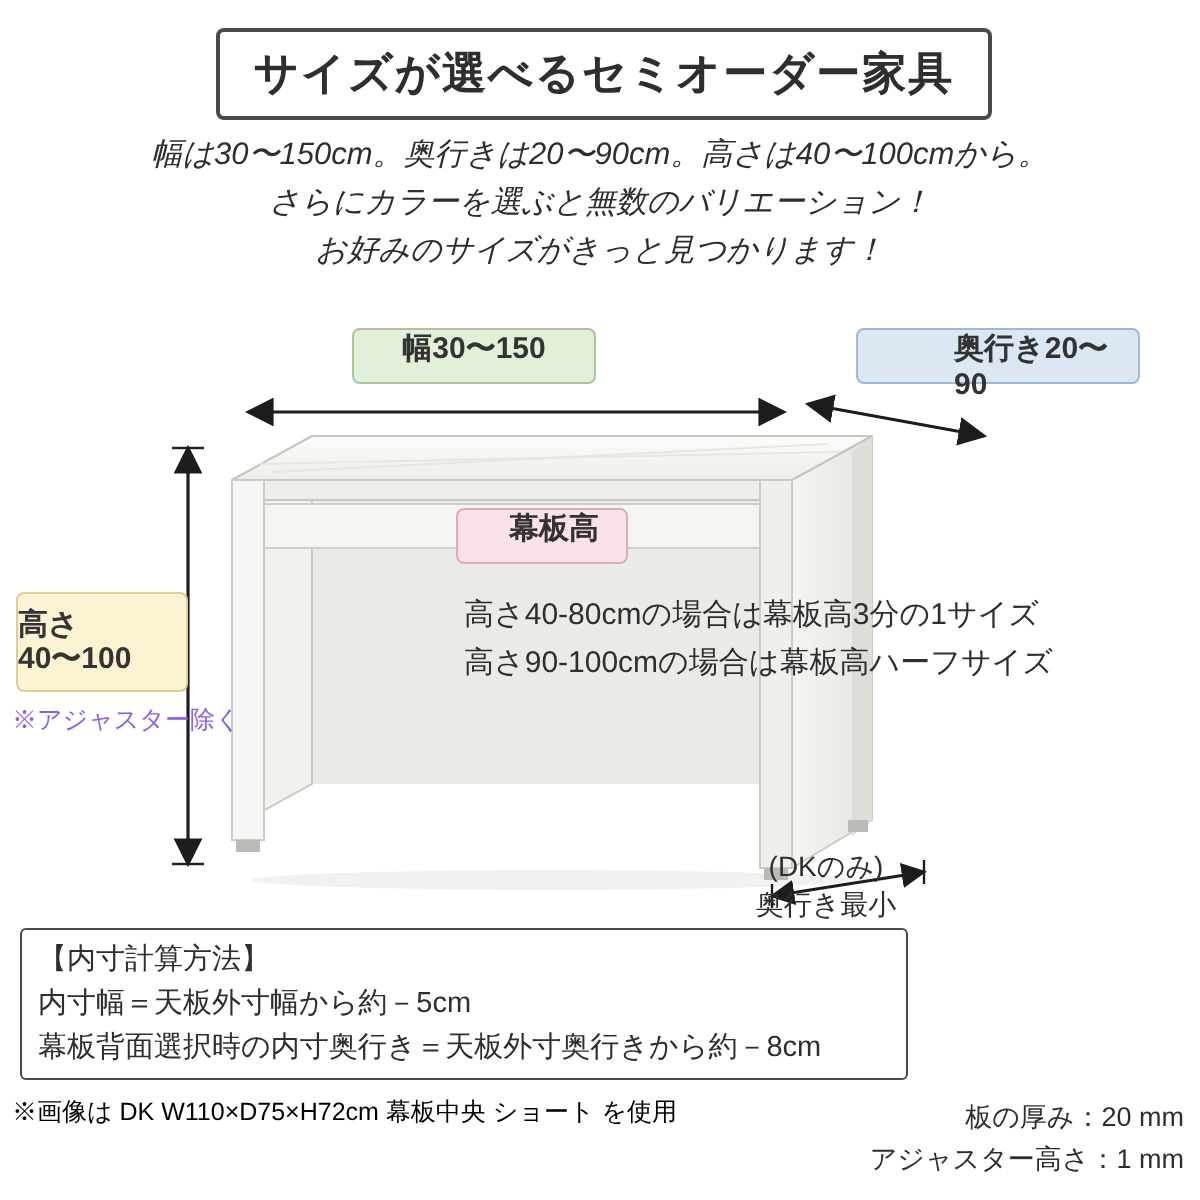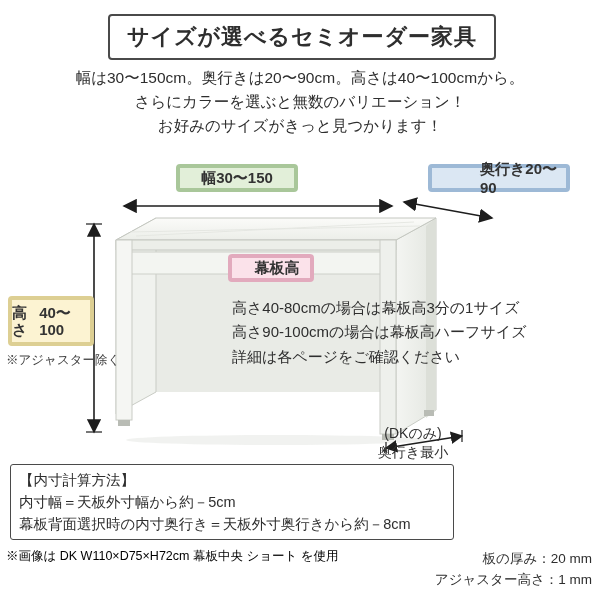--- a/index.html
+++ b/index.html
@@ -48,29 +48,29 @@
   .intro {
     position: absolute;
     left: 0;
     top: 66px;
     width: 600px;
     text-align: center;
     font-size: 15.5px;
     line-height: 1.55;
     color: #2e2e2e;
   }
-  .intro div { white-space: nowrap; }
+  .intro div { white-space: nowrap; font-style: italic; }
 
   
   .tag {
     position: absolute;
-    border: 4px solid #1d4ed8;
+    border: 1px solid #1d4ed8;
     border-radius: 4px;
     display: flex;
-    align-items: center;
+    align-items: flex-start;
     justify-content: center;
     font-size: 15px;
     font-weight: bold;
     color: #333333;
     box-sizing: border-box;
   }
   .tag-width {
     left: 176px;
     top: 164px;
     width: 122px;
@@ -87,41 +87,41 @@
     border-color: #9db9d6;
     padding-left: 48px;
   }
   .tag-height {
     left: 8px;
     top: 296px;
     width: 86px;
     height: 50px;
     background: #fcf3d2;
     border-color: #ddcf93;
-    flex-direction: row;
+    flex-direction: column;
     line-height: 1.15;
     font-size: 15px;
   }
   .tag-maita {
     left: 228px;
     top: 254px;
     width: 86px;
     height: 28px;
     background: #fbe2ea;
     border-color: #e2aabd;
     font-size: 15px;
     padding-left: 12px;
   }
 
   .note-adjuster {
     position: absolute;
     left: 6px;
     top: 352px;
     font-size: 12.5px;
-    color: #404040;
+    color: #8b5cf6;
     white-space: nowrap;
   }
 
   
   .desc {
     position: absolute;
     left: 232px;
     top: 296px;
     font-size: 15px;
     line-height: 1.62;
@@ -306,21 +306,20 @@
 
   <div class="tag tag-maita">
     <span>幕板高</span>
   </div>
 
   <div class="note-adjuster">※アジャスター除く</div>
 
   <div class="desc">
     <div>高さ40-80cmの場合は幕板高3分の1サイズ</div>
     <div>高さ90-100cmの場合は幕板高ハーフサイズ</div>
-    <div>詳細は各ページをご確認ください</div>
   </div>
 
   <div class="min-depth">
     <div>(DKのみ)</div>
     <div>奥行き最小</div>
   </div>
 
   <div class="calc-box">
     <div>【内寸計算方法】</div>
     <div>内寸幅＝天板外寸幅から約－5cm</div>

